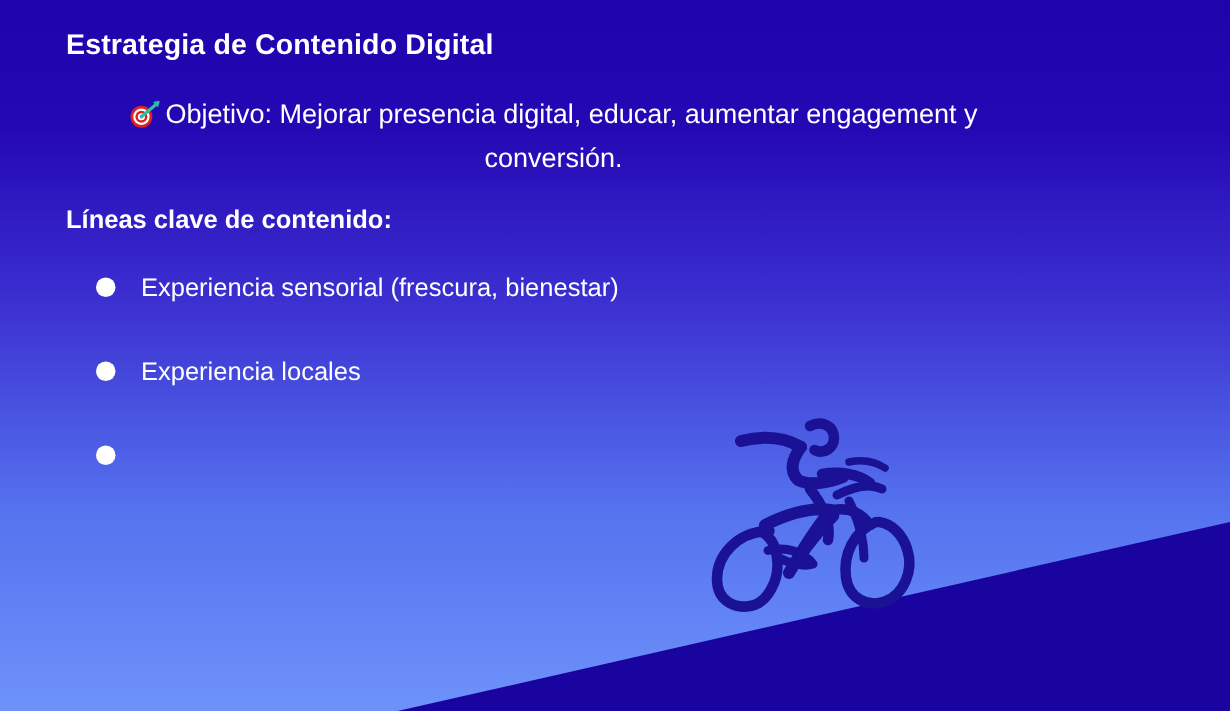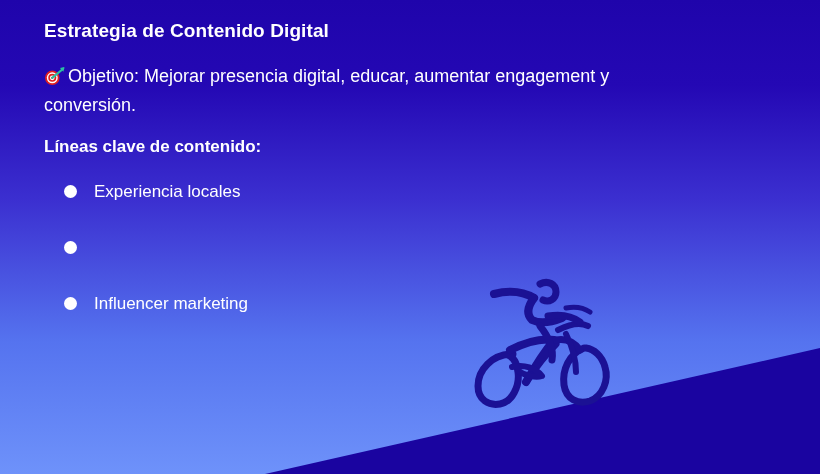--- a/index.html
+++ b/index.html
@@ -55,20 +55,21 @@
   }
 
   #objective-block {
     position: absolute;
     left: 44px;
     top: 62px;
     width: 650px;
     font-size: 18px;
     color: #ffffff;
     line-height: 29px;
+    text-align: center;
   }
   #objective-icon {
     display: inline-block;
     width: 22px;
     height: 20px;
     vertical-align: -4px;
     margin-right: 2px;
   }
 
   #key-lines-heading {
@@ -163,25 +164,25 @@
         <path d="M9 13 L21 3" stroke="#2bbfa0" stroke-width="2.4" stroke-linecap="round"></path>
         <path d="M17.5 2.2 L22.4 1.2 L21.2 6.2 Z" fill="#2bbfa0"></path>
       </svg><span>Objetivo: Mejorar presencia digital, educar, aumentar engagement y conversión.</span>
     </div>
 
     <div id="key-lines-heading">Líneas clave de contenido:</div>
 
     <ul id="bullet-list">
       <li>
         <span class="dot"></span>
+        <span class="bullet-text">Experiencia sensorial (frescura, bienestar)</span>
+      </li>
+      <li>
+        <span class="dot"></span>
         <span class="bullet-text">Experiencia locales</span>
       </li>
       <li>
         <span class="dot"></span>
-      </li>
-      <li>
-        <span class="dot"></span>
-        <span class="bullet-text">Influencer marketing</span>
       </li>
     </ul>
 
   </div>
 </div>
 
 </body></html>

